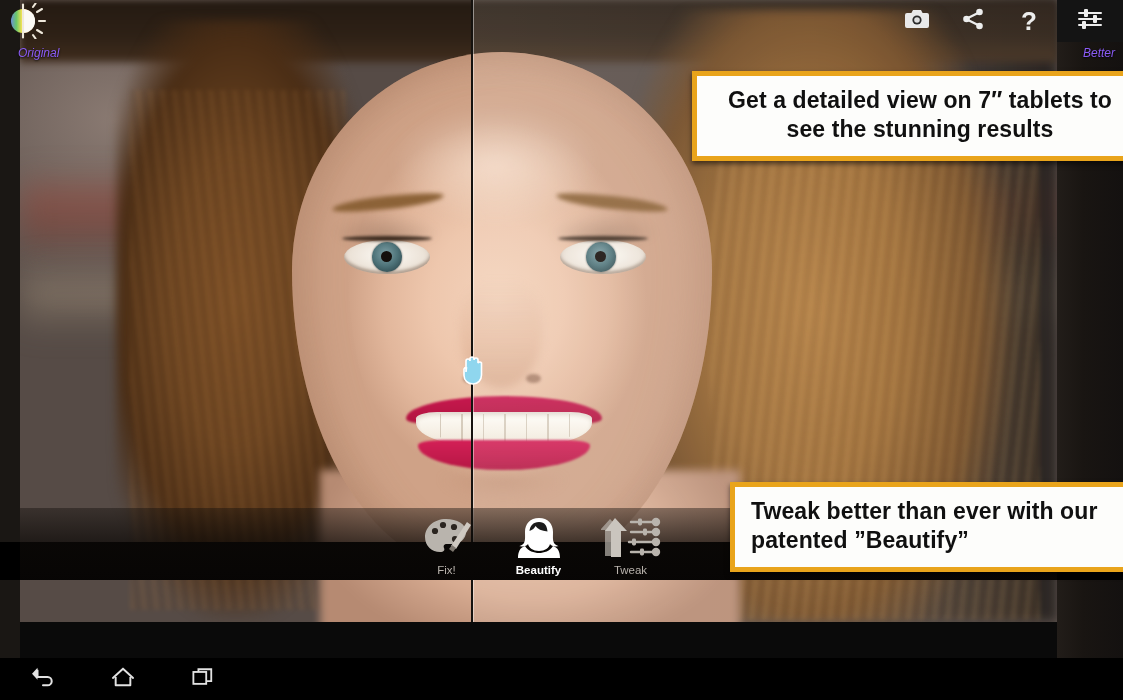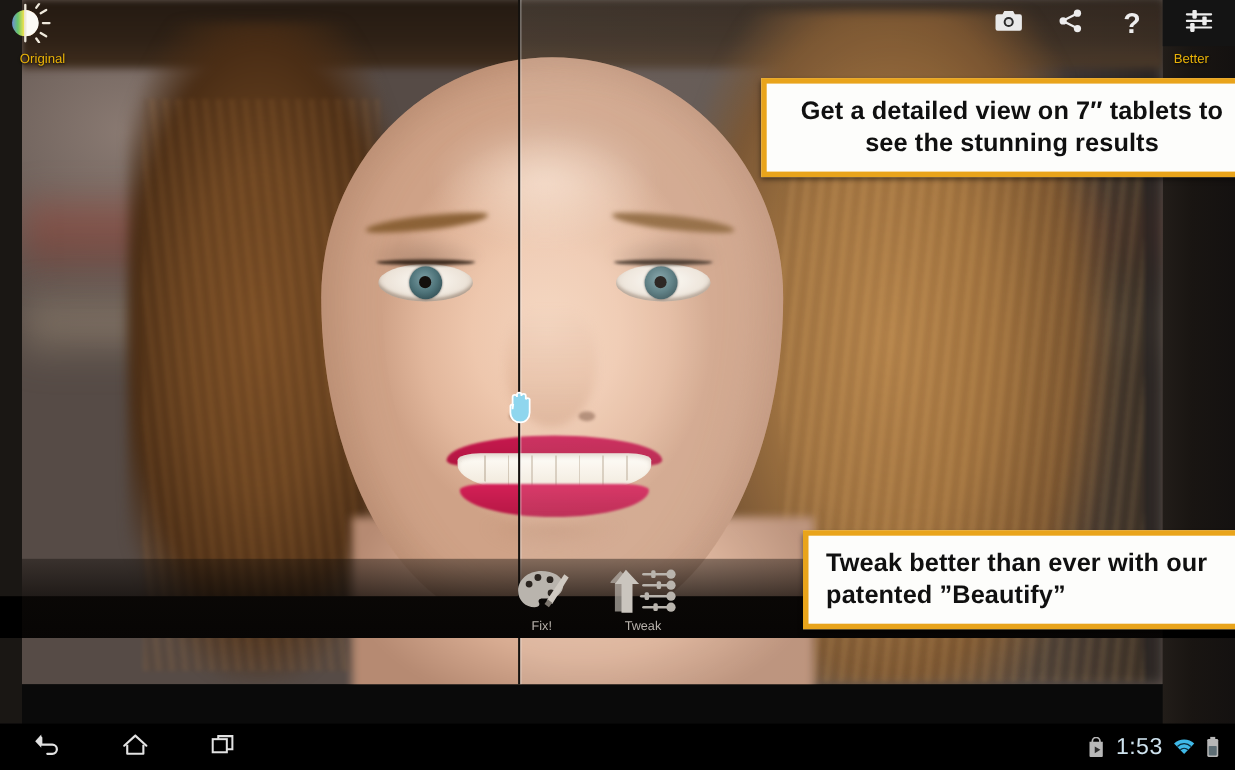--- a/index.html
+++ b/index.html
@@ -177,25 +177,26 @@
   #handle{
     position:absolute; left:459px; top:352px; width:28px; height:34px; z-index:7;
   }
 
   
   #labelstrip{
     position:absolute; left:0; right:0; top:42px; height:26px; z-index:5;
     pointer-events:none;
   }
   .ovl-label{
-    position:absolute; top:4px; color:#eab308; font-size:12px;
+    position:absolute; top:4px; color:#8b5cf6; font-size:12px;
     text-shadow:0 1px 2px rgba(0,0,0,.9);
+    font-style:italic;
   }
   .ovl-label.orig{ left:18px; }
-  .ovl-label.better{ right:24px;text-align:right; }
+  .ovl-label.better{ right:8px;text-align:right; }
 
   
   #topbar{
     position:absolute; right:0; top:0; height:42px; z-index:8;
     display:flex; align-items:center; gap:0;
   }
   .tb-btn{
     width:56px; height:42px; display:flex; align-items:center; justify-content:center;
     cursor:pointer;
   }
@@ -401,20 +402,32 @@
             </g>
             <path d="M29 30 L45 6 l4 3 L34 33z" fill="#cfc9c1"></path>
             <path d="M27 33 l3-4 4 3 -3 4z" fill="#7d766e"></path>
           </svg>
         </span>
         <span class="tlabel">Fix!</span>
       </div>
 
 
 
+      <div class="tool active">
+        <span class="glyph">
+          <svg viewBox="0 0 46 44" width="46" height="44">
+            <path d="M23 2 c-9 0-14 6-14 14 0 5 .5 8 -1 11 -1.5 2.5-5 3-5 3 4 1 8 0 9-2
+                     1 4 5 7 11 7 s10-3 11-7 c1 2 5 3 9 2 0 0-3.5-.5-5-3 -1.5-3-1-6-1-11
+                     0-8-5-14-14-14z" fill="#ffffff"></path>
+            <path d="M23 6 c-6 0-9 4-9.5 9 3-1 5-3 6-5 2 3 6 5 12 5.5 C31 10 29 6 23 6z" fill="#1b1b1b"></path>
+            <path d="M9 30 c-5 1.5-7 6-7 12 h42 c0-6-2-10.5-7-12 -3 5-9 7-14 7 s-11-2-14-7z" fill="#ffffff"></path>
+          </svg>
+        </span>
+        <span class="tlabel">Beautify</span>
+      </div>
 
       <div class="tool">
         <span class="glyph">
           <svg viewBox="0 0 60 44" width="60" height="44">
             <path d="M6 3 L17 14 h-5 v26 H1 V14 h-5z" fill="#b9b4ad" opacity=".7" transform="translate(3,0)"></path>
             <path d="M14 2 L26 15 h-6 v26 h-10 V15 h-6z" fill="#cac5be"></path>
             <g stroke="#b9b4ad" stroke-width="2.4" stroke-linecap="round">
               <line x1="30" y1="6" x2="52" y2="6"></line>
               <line x1="30" y1="16" x2="52" y2="16"></line>
               <line x1="28" y1="26" x2="52" y2="26"></line>
@@ -459,41 +472,15 @@
       <div class="nav-btn">
         <span>
           <svg viewBox="0 0 26 24" width="24" height="22">
             <rect x="2.5" y="6.5" width="14" height="13" fill="none" stroke="#e2e2e2" stroke-width="2"></rect>
             <path d="M8 6.5 V3.5 h14 v13 h-5.5" fill="none" stroke="#e2e2e2" stroke-width="2"></path>
           </svg>
         </span>
       </div>
     </div>
 
-    <div id="navright">
-      <span class="sysicon">
-        <svg viewBox="0 0 22 22" width="19" height="19">
-          <path d="M4 5 h14 v15 a1 1 0 0 1-1 1 H5 a1 1 0 0 1-1-1z" fill="#b7b7b7"></path>
-          <path d="M7 6 V4.5 a4 4 0 0 1 8 0 V6" fill="none" stroke="#b7b7b7" stroke-width="1.8"></path>
-          <path d="M9.5 10 L15.5 13.5 L9.5 17z" fill="#2c2c2c"></path>
-        </svg>
-      </span>
-      <span id="clock">1:53</span>
-      <span class="sysicon">
-        <svg viewBox="0 0 24 20" width="21" height="18">
-          <path d="M12 17.5 L1.5 6.5 a15 15 0 0 1 21 0z" fill="#3fb9e8"></path>
-          <g stroke="#0b2a38" stroke-width="1.4" fill="none">
-            <path d="M5 9.5 a10 10 0 0 1 14 0"></path>
-            <path d="M8 13 a6 6 0 0 1 8 0"></path>
-          </g>
-        </svg>
-      </span>
-      <span class="sysicon">
-        <svg viewBox="0 0 14 22" width="13" height="20">
-          <rect x="4.5" y="1" width="5" height="2.2" fill="#b7b7b7"></rect>
-          <rect x="1.5" y="3" width="11" height="18" rx="1.4" fill="#b7b7b7"></rect>
-          <rect x="3" y="10" width="8" height="9.5" rx=".8" fill="#5d6d74"></rect>
-        </svg>
-      </span>
-    </div>
   </div>
 
 </div>
 
 </body></html>

